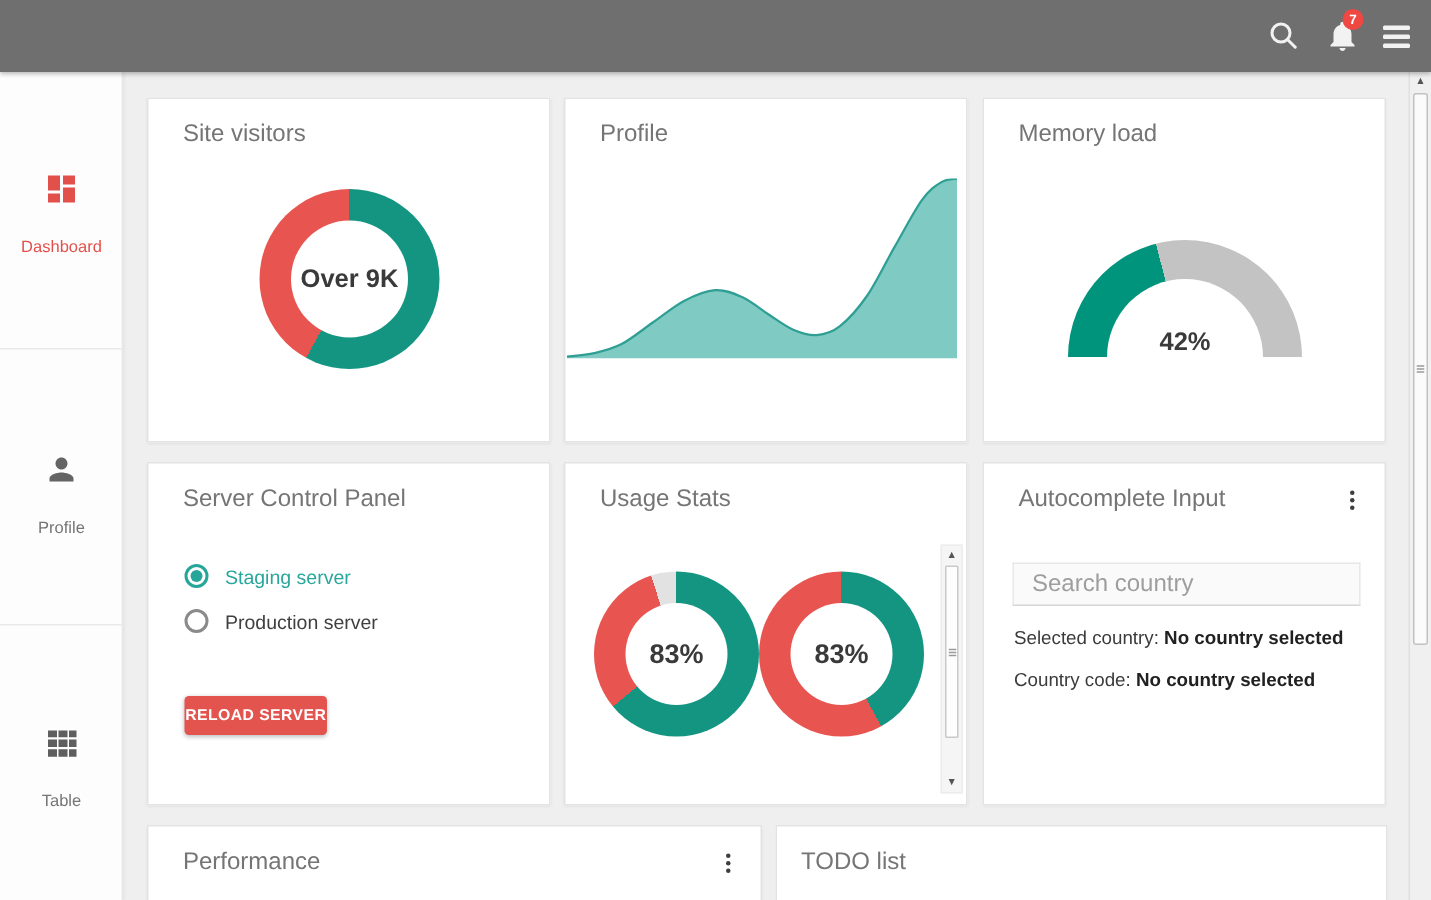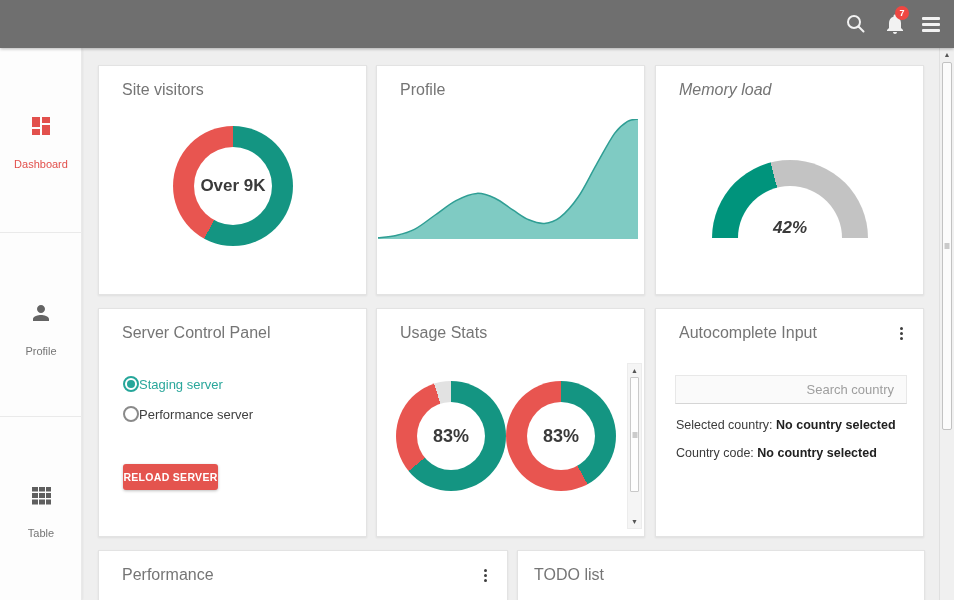--- a/index.html
+++ b/index.html
@@ -58,37 +58,37 @@
   .gauge-hole { position:absolute; left:26px; top:26px; width:104px; height:104px;
     border-radius:50%; background:#fff; }
   .gauge-label { position:absolute; left:0; bottom:0; width:100%; text-align:center;
     font-weight:bold; font-size:17px; color:#3a3a3a; z-index:2; }
 
   
   .area-svg { position:absolute; left:1px; top:53px; }
 
   
   .radio-row { position:absolute; left:24px; display:flex; align-items:center;
-    cursor:pointer; }
+    gap:11px; cursor:pointer; }
   .radio { position:relative; width:16px; height:16px; border:2px solid #8a8a8a;
     border-radius:50%; background:#fff; flex:0 0 16px; }
   .radio.sel { border-color:#26a69a; }
   .radio.sel::after { content:""; position:absolute; left:2px; top:2px; width:8px;
     height:8px; border-radius:50%; background:#26a69a; }
   .radio-lbl { font-size:13px; color:#3f3f3f; }
   .radio-lbl.sel { color:#2aa79b; }
   .btn-red { position:absolute; left:24px; top:129px; width:95px; height:26px;
     background:#e4544e; color:#fff; border:none; border-radius:3px;
     font-family:Liberation Sans, sans-serif; font-size:10.5px; font-weight:bold; letter-spacing:.3px;
     box-shadow:0 1px 3px rgba(0,0,0,.25); cursor:pointer;margin-top:26px; }
 
   
   .ac-input { position:absolute; left:19px; top:66px; width:232px; height:29px;
     background:#fafafa; border:1px solid #e8e8e8; border-bottom-color:#d5d5d5;
-    padding:0 12px; font-family:inherit; font-size:13px; color:#333;text-align:right; }
+    padding:0 12px; font-family:inherit; font-size:16px; color:#333; }
   .ac-input::placeholder { color:#9e9e9e; }
   .ac-line { position:absolute; left:20px; font-size:12.5px; color:#3b3b3b; }
   .ac-line b { color:#212121; }
 
   
   .mini-scroll { position:absolute; left:250px; top:54px; width:15px; height:166px;
     background:#f5f5f5; border:1px solid #ececec; }
   .scroll-arrow { position:absolute; left:0; width:100%; height:13px; text-align:center;
     font-size:7px; color:#555; line-height:13px; cursor:pointer; }
   .mini-thumb { position:absolute; left:2px; top:13px; width:9px; height:115px;
@@ -179,40 +179,40 @@
 </div>
 
 <div class="card" style="left:376px; top:65px; width:269px; height:230px;">
   <div class="card-title">Profile</div>
   <svg class="area-svg" width="260" height="120">
     <path class="area-fill" d="M0,118.8C3.0,118.4 12.1,117.8 18.2,116.4C24.3,115.0 29.9,113.8 36.4,110.4C42.9,107.0 50.3,100.8 57.2,96.0C64.1,91.2 71.1,85.2 78.0,81.6C84.9,78.0 92.3,74.8 98.8,74.4C105.3,74.0 110.9,76.4 117.0,79.2C123.1,82.0 129.6,87.6 135.2,91.2C140.8,94.8 145.6,98.6 150.8,100.8C156.0,103.0 161.2,104.8 166.4,104.4C171.6,104.0 176.4,102.8 182.0,98.4C187.6,94.0 194.1,86.8 200.2,78.0C206.3,69.2 212.3,56.2 218.4,45.6C224.5,35.0 231.4,21.6 236.6,14.4C241.8,7.2 245.7,4.8 249.6,2.4C253.5,0.0 258.3,0.4 260.0,0.0L260,120L0,120Z" stroke="none" fill="#7fcbc3"></path>
     <path class="area-line" d="M0,118.8C3.0,118.4 12.1,117.8 18.2,116.4C24.3,115.0 29.9,113.8 36.4,110.4C42.9,107.0 50.3,100.8 57.2,96.0C64.1,91.2 71.1,85.2 78.0,81.6C84.9,78.0 92.3,74.8 98.8,74.4C105.3,74.0 110.9,76.4 117.0,79.2C123.1,82.0 129.6,87.6 135.2,91.2C140.8,94.8 145.6,98.6 150.8,100.8C156.0,103.0 161.2,104.8 166.4,104.4C171.6,104.0 176.4,102.8 182.0,98.4C187.6,94.0 194.1,86.8 200.2,78.0C206.3,69.2 212.3,56.2 218.4,45.6C224.5,35.0 231.4,21.6 236.6,14.4C241.8,7.2 245.7,4.8 249.6,2.4C253.5,0.0 258.3,0.4 260.0,0.0" fill="none" stroke-width="1.5" stroke="#2f9e94"></path>
   </svg>
 </div>
 
-<div class="card" style="left:655px; top:65px; width:269px; height:230px;font-style:italic;">
+<div class="card" style="left:655px; top:65px; width:269px; height:230px;">
   <div class="card-title">Memory load</div>
   <div class="gauge">
     <div class="gauge-disc" style="background: conic-gradient(from 270deg, rgb(0, 148, 124) 0deg, rgb(0, 148, 124) 21%, rgb(195, 195, 195) 21%, rgb(195, 195, 195) 50%, transparent 50%, transparent 100%);"></div>
     <div class="gauge-hole"></div>
     <div class="gauge-label">42%</div>
   </div>
 </div>
 
 <div class="card" style="left:98px; top:308px; width:269px; height:229px;">
   <div class="card-title">Server Control Panel</div>
 
   <div class="radio-row" style="top:67px;">
     <span class="radio sel"></span>
     <span class="radio-lbl sel">Staging server</span>
   </div>
 
   <div class="radio-row" style="top:97px;">
     <span class="radio"></span>
-    <span class="radio-lbl">Performance server</span>
+    <span class="radio-lbl">Production server</span>
   </div>
 
   <button class="btn-red">RELOAD SERVER</button>
 </div>
 
 <div class="card" style="left:376px; top:308px; width:269px; height:229px;">
   <div class="card-title">Usage Stats</div>
 
   <div class="donut d110" style="left: 19px; top: 72px; background: conic-gradient(rgb(20, 149, 130) 0%, rgb(20, 149, 130) 64%, rgb(232, 85, 80) 64%, rgb(232, 85, 80) 95%, rgb(226, 226, 226) 95%, rgb(226, 226, 226) 100%);">
     <div class="hole"></div>

